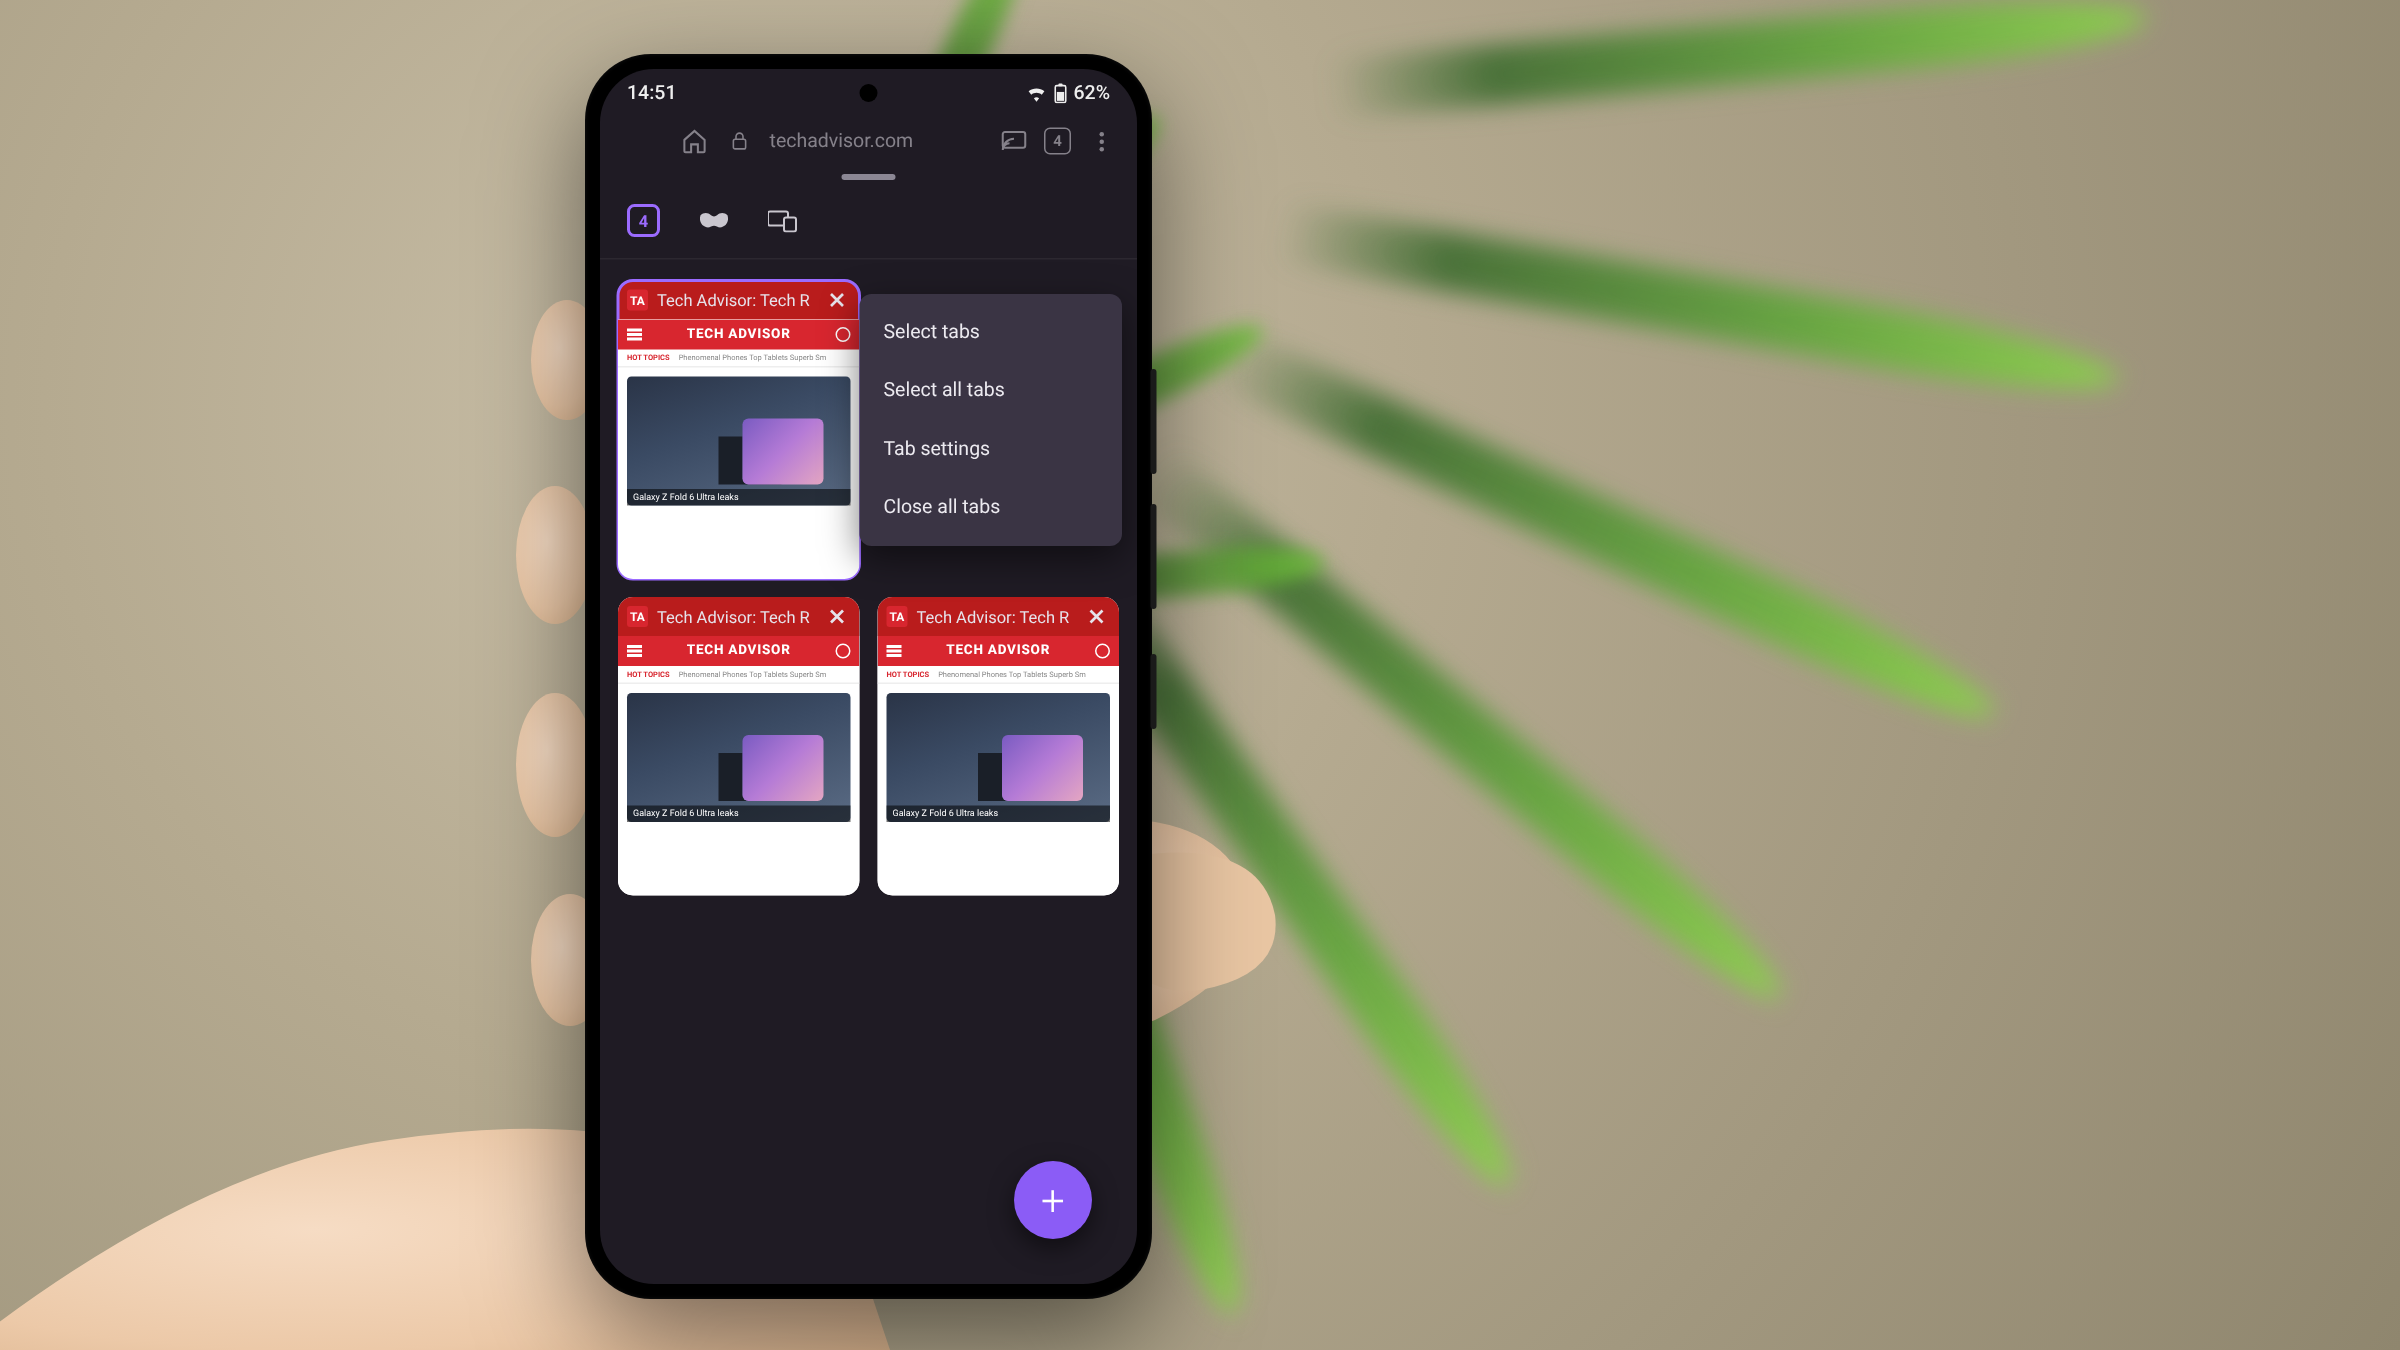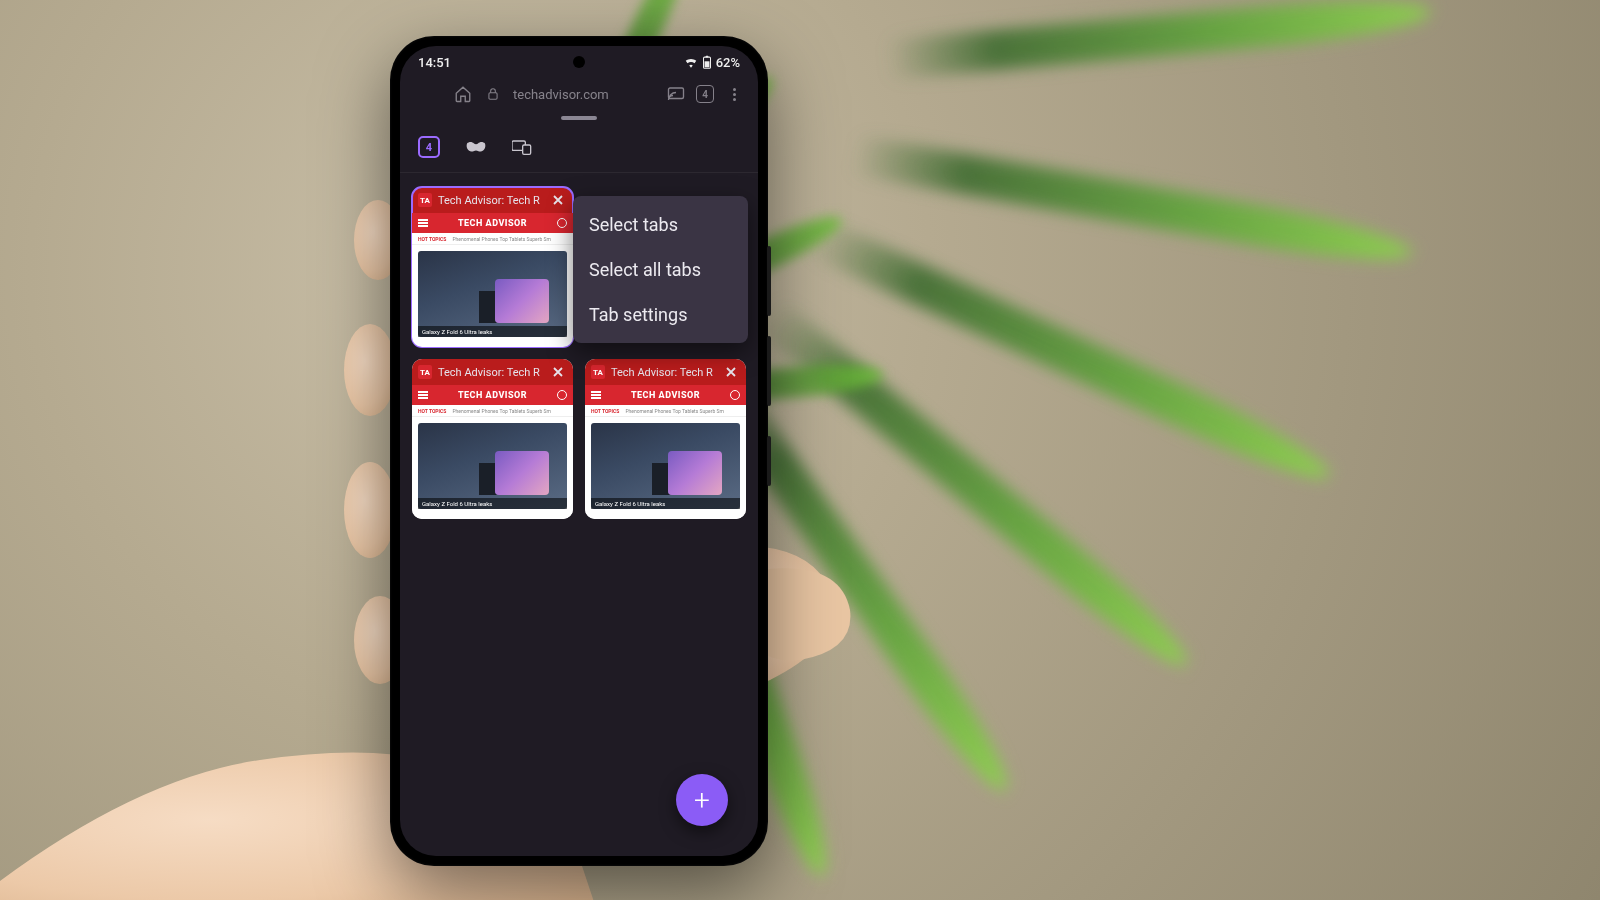--- a/index.html
+++ b/index.html
@@ -156,21 +156,21 @@
     right: 10px; top: 150px;
     width: 175px;
     background: #3a3444;
     border-radius: 8px;
     padding: 6px 0;
     box-shadow: 0 8px 24px rgba(0,0,0,.5);
     z-index: 40;
   }
   .popup-menu .item {
     padding: 12px 16px;
-    font-size: 18px;
+    font-size: 13px;
     color: #eceaf0;
     cursor: pointer;
   }
 
   
   .tab-grid {
     display: grid;
     grid-template-columns: 1fr 1fr;
     gap: 12px;
     padding: 14px 12px;
@@ -204,21 +204,21 @@
     flex: 0 0 auto;
   }
   .tab-header .title {
     flex:1; overflow:hidden; text-overflow:ellipsis; white-space:nowrap;
   }
   .tab-header .close {
     width:18px; height:18px; display:flex; align-items:center; justify-content:center;
     color:#e6e3eb; cursor:pointer;
   }
   .tab-thumb {
-    height: 134px;
+    height: 173px;
     background: #fff;
     position:relative;
     overflow:hidden;
   }
   
   .ta-bar { height:20px; background:#d8262f; display:flex; align-items:center; justify-content:center; color:#fff; font-size:9px; font-weight:800; letter-spacing:.5px; position:relative;}
   .ta-bar::before { content:''; position:absolute; left:6px; width:10px; height:2px; background:#fff; box-shadow:0 -3px 0 #fff, 0 3px 0 #fff; }
   .ta-bar::after { content:''; position:absolute; right:6px; width:8px; height:8px; border:1.5px solid #fff; border-radius:50%; }
   .ta-topics { height:12px; background:#fff; padding:0 6px; display:flex; align-items:center; gap:6px; font-size:5px; color:#888; border-bottom:1px solid #eee;}
   .ta-topics .hot { color:#d8262f; font-weight:700; }
@@ -436,20 +436,21 @@
             </div>
         </div>
       </div>
 
     </div>
 
     <div class="popup-menu">
       <div class="item">Select tabs</div>
       <div class="item">Select all tabs</div>
       <div class="item">Tab settings</div>
+      <div class="item">Close all tabs</div>
     </div>
 
     <div class="fab">
       <span>+</span>
     </div>
 
   </div>
 </div>
 
 </body></html>

